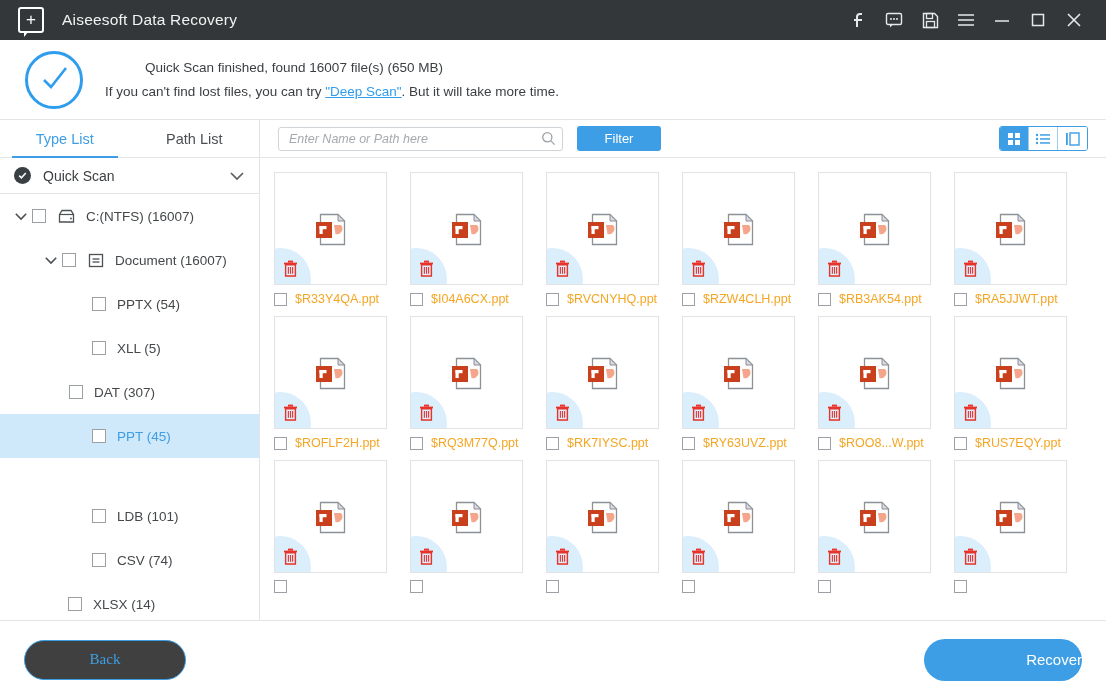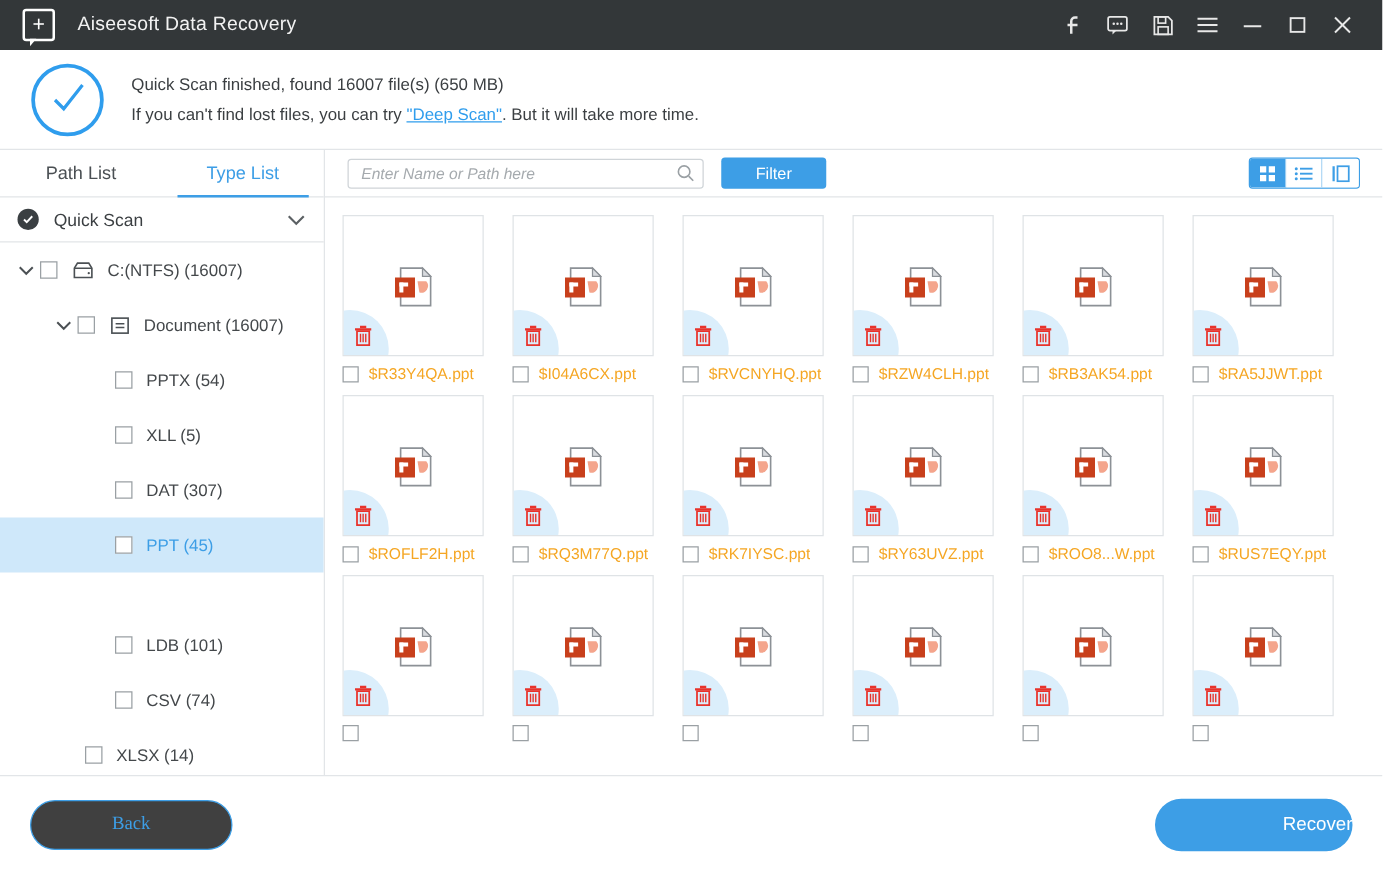--- a/index.html
+++ b/index.html
@@ -39,21 +39,21 @@
   .banner {
     height: 80px; flex: 0 0 80px; background: #ffffff; display: flex; align-items: center;
     border-bottom: 1px solid #e2e5e8; position: relative;
   }
   .check-circle {
     width: 58px; height: 58px; margin-left: 25px; border-radius: 50%;
     border: 3px solid #2f9ded; display: flex; align-items: center; justify-content: center;
   }
   .check-circle svg { display: block; }
   .banner-texts { margin-left: 22px; display: flex; flex-direction: column; gap: 9px; }
-  .banner-line1 { font-size: 13.5px; color: #3b3f42; }
+  .banner-line1 { font-size: 13.5px; color: #3b3f42; margin-left: 40px; }
   .banner-line2 { font-size: 13.5px; color: #3b3f42; }
   .deep-link { color: #2f9ded; text-decoration: underline; cursor: pointer; }
   .deep-scan-btn {
     position: absolute; right: 24px; top: 24px;
     width: 102px; height: 32px; border: 1px solid #56a9e8; border-radius: 17px;
     background: #ffffff; color: #3d9ee6; font-size: 13.5px;
     display: flex; align-items: center; justify-content: center; cursor: pointer;
     font-family: "Liberation Sans", sans-serif;
   }
 
@@ -242,22 +242,22 @@
     <div class="banner-texts">
       <div class="banner-line1">Quick Scan finished, found 16007 file(s) (650 MB)</div>
       <div class="banner-line2"><span>If you can't find lost files, you can try </span><span class="deep-link">"Deep Scan"</span><span>. But it will take more time.</span></div>
     </div>
   </div>
 
   <div class="body-area">
 
     <div class="sidebar">
       <div class="tabs">
+        <div class="tab active">Type List</div>
         <div class="tab">Path List</div>
-        <div class="tab active">Type List</div>
       </div>
       <div class="scan-row">
         <div class="scan-badge">
           <svg width="11" height="11" viewBox="0 0 11 11">
               <polyline points="2.2,5.6 4.4,7.8 8.8,3" fill="none" stroke="#ffffff" stroke-width="1.5"></polyline>
             </svg>
         </div>
         <div class="scan-label">Quick Scan</div>
         <div class="chev">
           <svg width="16" height="10" viewBox="0 0 16 10">
@@ -301,21 +301,21 @@
           <div class="tnode" style="padding-left: 70px;">
             <div class="caret"></div>
             <div class="cbox"></div>
             <div class="tlabel">PPTX (54)</div>
           </div>
           <div class="tnode" style="padding-left: 70px;">
             <div class="caret"></div>
             <div class="cbox"></div>
             <div class="tlabel">XLL (5)</div>
           </div>
-          <div class="tnode" style="padding-left: 70px;">
+          <div class="tnode" style="padding-left: 47px;">
             <div class="caret"></div>
             <div class="cbox"></div>
             <div class="tlabel">DAT (307)</div>
           </div>
           <div class="tnode sel" style="padding-left: 70px;">
             <div class="caret"></div>
             <div class="cbox"></div>
             <div class="tlabel">PPT (45)</div>
           </div>
           <div class="tnode" style="padding-left: 70px; margin-top: 36px;">

